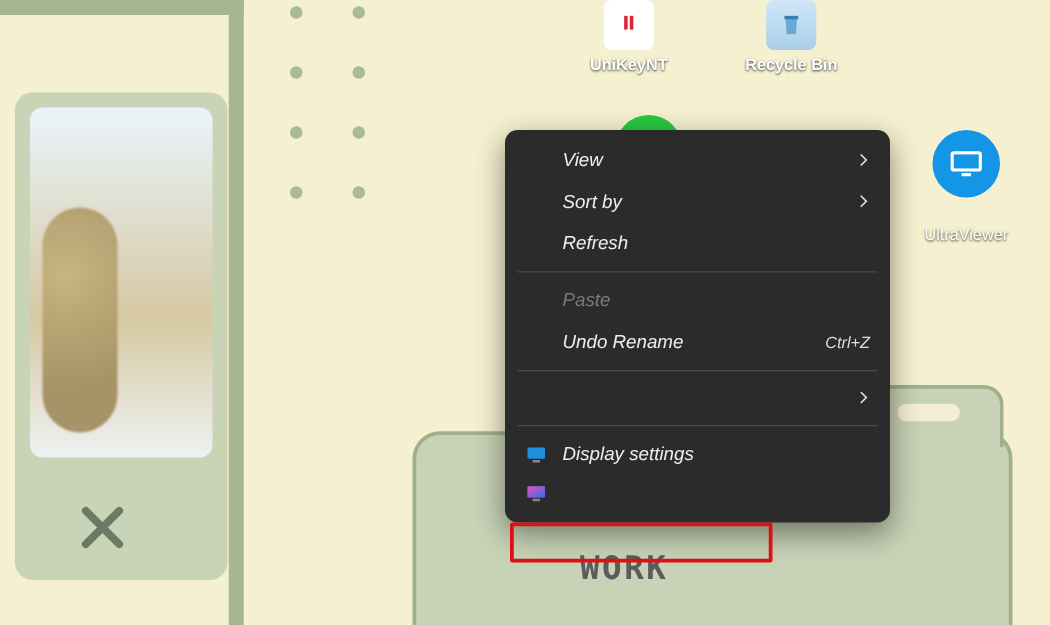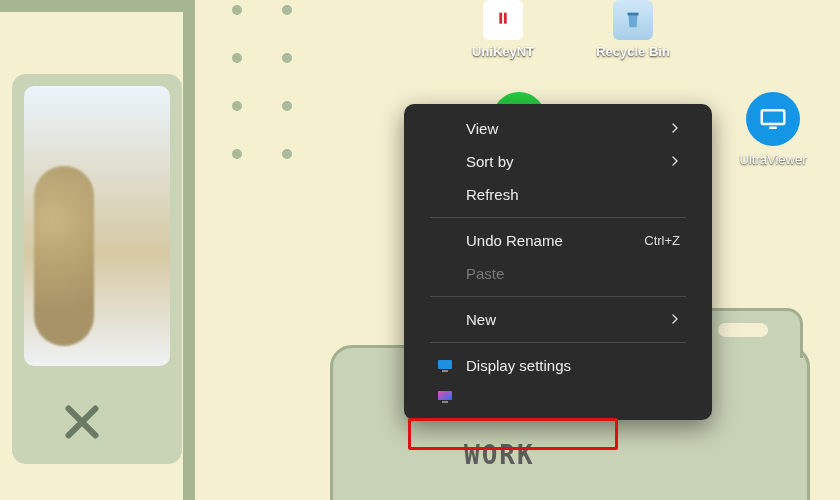--- a/index.html
+++ b/index.html
@@ -158,42 +158,43 @@
   
   .partial-icon {
     position:absolute;
     width:54px;height:54px;border-radius:50%;
   }
 
   
   .uv-icon {
     position: absolute;
     left: 730px;
-    top: 92px;
+    top: 104px;
     width: 86px;
-    display:flex;flex-direction:column;align-items:center;gap:6px;
+    display:flex;flex-direction:column;align-items:center;gap:22px;
   }
   .uv-icon .name {
     font-size: 13px;
     color: #fff;
     text-shadow: 0 1px 2px rgba(0,0,0,.8);
   }
 
   
   .context-menu {
     position: absolute;
     left: 404px;
     top: 104px;
     width: 308px;
     background: #2b2b2b;
     border-radius: 10px;
     box-shadow: 0 8px 24px rgba(0,0,0,.45);
-    padding: 8px 16px;
+    padding: 8px 0;
     color: #eee;
     font-size: 15px;
+    font-style: italic;
   }
   .menu-item {
     display: flex;
     align-items: center;
     gap: 12px;
     padding: 8px 16px 8px 16px;
     position: relative;
     cursor: default;
   }
   .menu-item .mi-icon {
@@ -318,37 +319,36 @@
       </span>
     </div>
 
     <div class="menu-item">
       <span class="mi-icon"></span>
       <span class="mi-label">Refresh</span>
     </div>
 
     <div class="menu-sep"></div>
 
+    <div class="menu-item disabled">
+      <span class="mi-icon"></span>
+      <span class="mi-label">Paste</span>
+    </div>
+
     <div class="menu-item">
       <span class="mi-icon"></span>
       <span class="mi-label">Undo Rename</span>
       <span class="mi-right">Ctrl+Z</span>
     </div>
 
-    <div class="menu-item disabled">
-      <span class="mi-icon"></span>
-      <span class="mi-label">Paste</span>
-    </div>
-
 
     <div class="menu-sep"></div>
 
     <div class="menu-item">
       <span class="mi-icon"></span>
-      <span class="mi-label">New</span>
       <span class="mi-right">
         <svg class="chev" viewBox="0 0 10 10">
             <path d="M3 1l4 4-4 4" stroke="#ddd" stroke-width="1.4" fill="none" stroke-linecap="round"></path>
           </svg>
       </span>
     </div>
 
     <div class="menu-sep"></div>
 
     <div class="menu-item">

